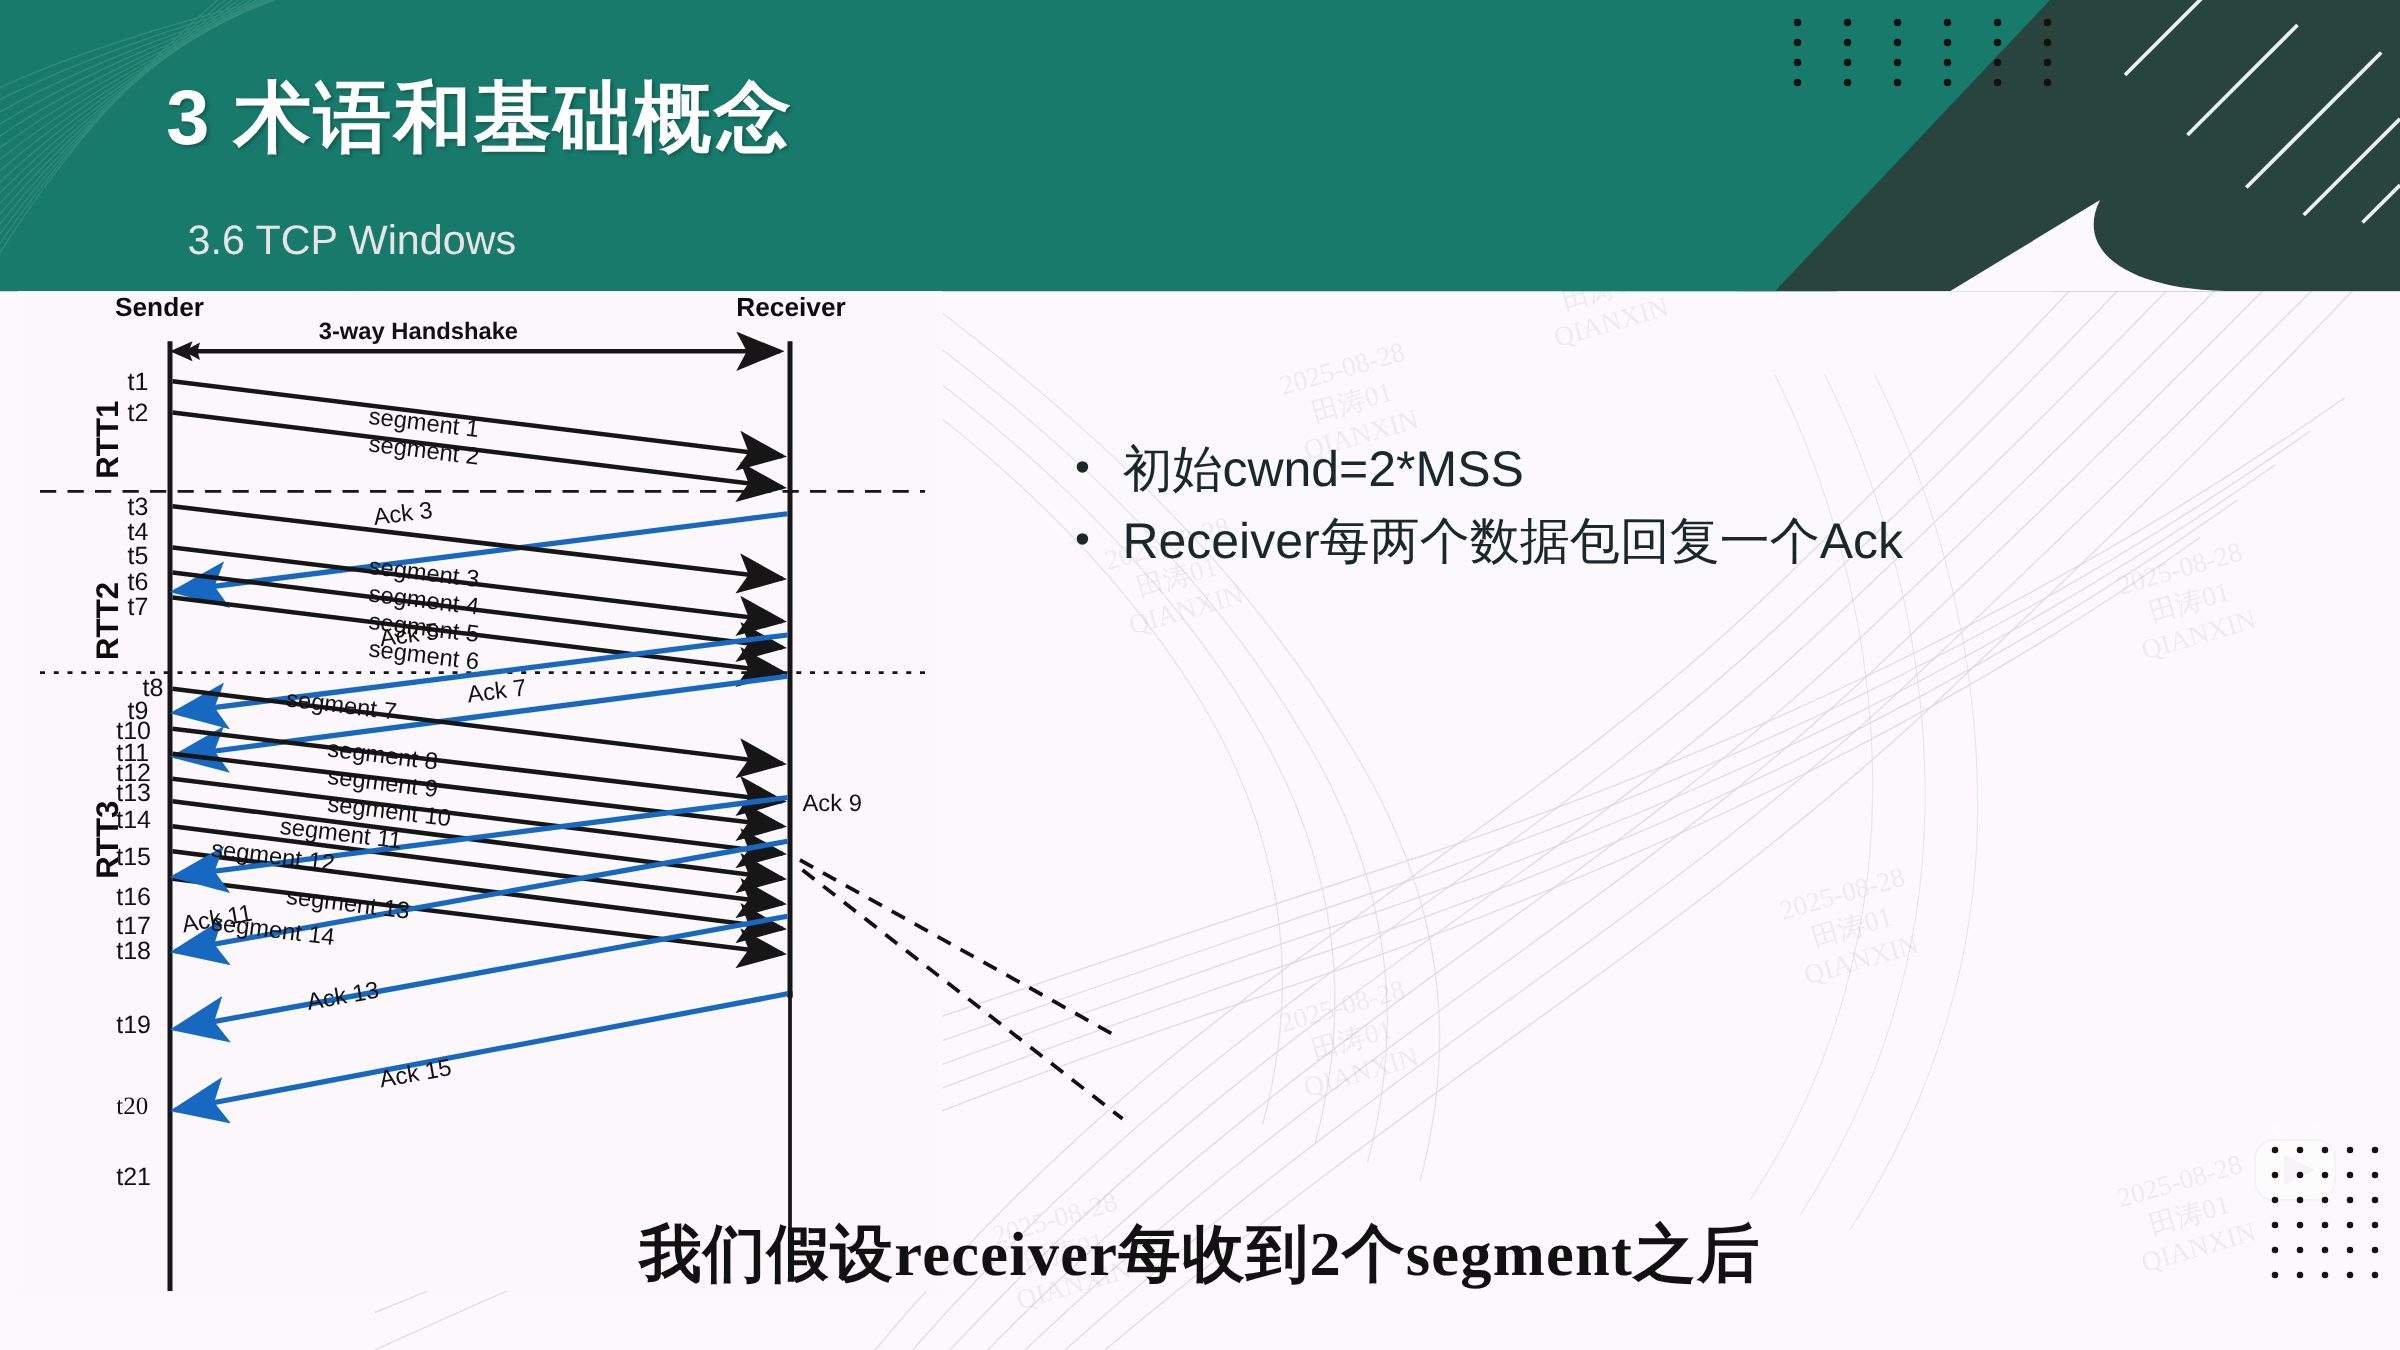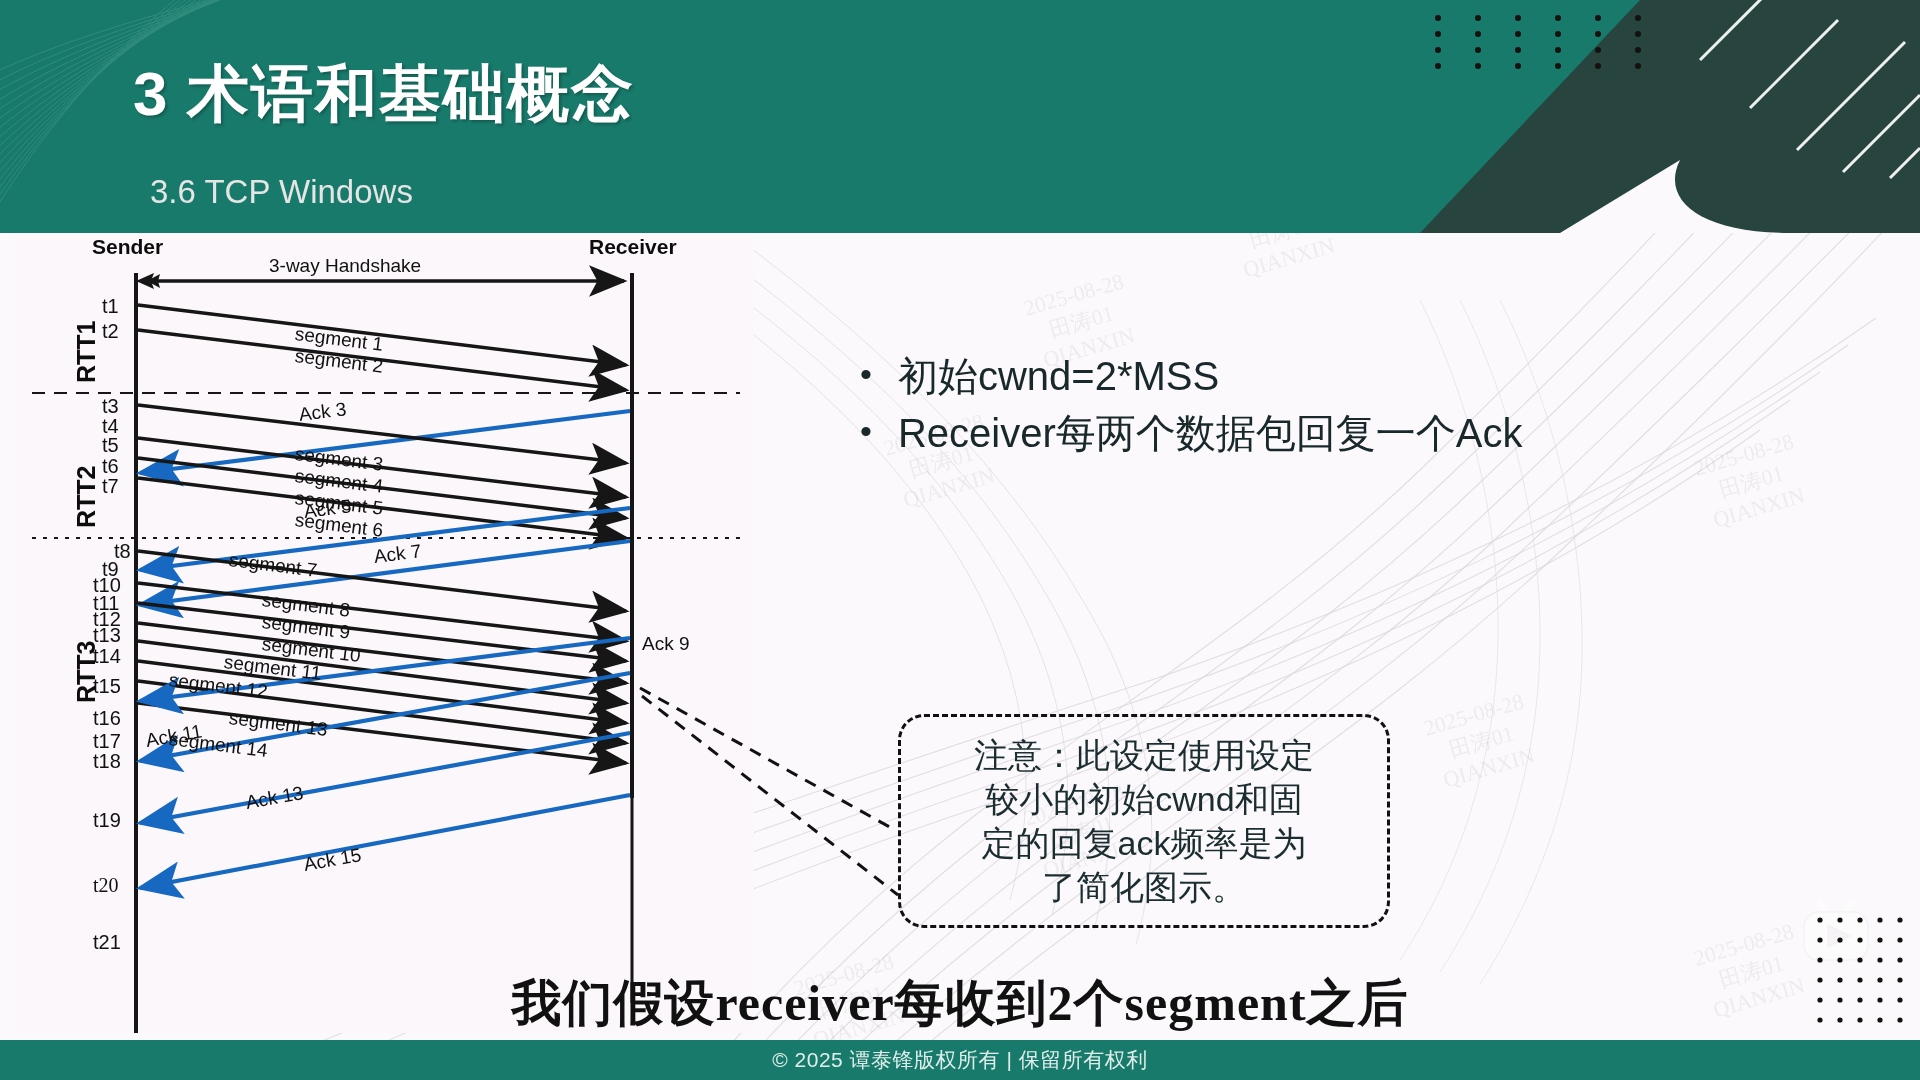--- a/index.html
+++ b/index.html
@@ -318,21 +318,21 @@
       <line x1="616" y1="440" x2="126" y2="528" stroke="#1668c0" stroke-width="4.2" marker-end="url(#ah-bl)"></line>
 
       <line x1="616" y1="500" x2="126" y2="590" stroke="#1668c0" stroke-width="4.2" marker-end="url(#ah-bl)"></line>
 
       <line x1="616" y1="562" x2="126" y2="655" stroke="#1668c0" stroke-width="4.2" marker-end="url(#ah-bl)"></line>
     </svg>
 
     <div class="lbl endpoint-label" style="left:78px;top:2px;">Sender</div>
     <div class="lbl endpoint-label" style="left:575px;top:2px;">Receiver</div>
 
-    <div class="lbl hslabel" style="left:255px;top:22px;">3-way Handshake</div>
+    <div class="lbl hslabel" style="left:241px;top:22px;font-weight:bold;">3-way Handshake</div>
 
     <div class="lbl rttlabel" style="left:58px;top:150px;">RTT1</div>
     <div class="lbl rttlabel" style="left:58px;top:295px;">RTT2</div>
     <div class="lbl rttlabel" style="left:58px;top:470px;">RTT3</div>
 
     <div class="lbl tlabel" style="left:88px;top:62px;">t1</div>
     <div class="lbl tlabel" style="left:88px;top:87px;">t2</div>
     <div class="lbl tlabel" style="left:88px;top:162px;">t3</div>
     <div class="lbl tlabel" style="left:88px;top:182px;">t4</div>
     <div class="lbl tlabel" style="left:88px;top:201px;">t5</div>
@@ -388,28 +388,20 @@
     </div>
   </div>
 
   <svg class="leader" viewBox="0 0 300 260">
     <g stroke="#111" stroke-width="3" fill="none" stroke-dasharray="12 9">
       <path d="M10,8 L265,150"></path>
       <path d="M12,16 L268,215"></path>
     </g>
   </svg>
 
-  <div class="callout">
-    <div class="callout-text">
-      <span class="ln">注意：此设定使用设定</span>
-      <span class="ln">较小的初始cwnd和固</span>
-      <span class="ln">定的回复ack频率是为</span>
-      <span class="ln">了简化图示。</span>
-    </div>
-  </div>
 
   <div class="caption">我们假设receiver每收到2个segment之后</div>
 
   <svg class="tvlogo" viewBox="0 0 84 74">
     <g fill="#ffffff" stroke="#f0eef2" stroke-width="1.5">
       <path d="M26,8 L34,20" stroke="#ffffff" stroke-width="7" stroke-linecap="round" fill="none"></path>
       <path d="M58,8 L50,20" stroke="#ffffff" stroke-width="7" stroke-linecap="round" fill="none"></path>
       <rect x="10" y="18" width="64" height="48" rx="15" ry="15"></rect>
       <path d="M34,31 L56,42 L34,53 Z" fill="#f3f1f4"></path>
     </g>
@@ -443,17 +435,14 @@
         <circle cx="70" cy="90" r="2.6"></circle>
         <circle cx="90" cy="90" r="2.6"></circle>
       <circle cx="10" cy="110" r="2.6"></circle>
         <circle cx="30" cy="110" r="2.6"></circle>
         <circle cx="50" cy="110" r="2.6"></circle>
         <circle cx="70" cy="110" r="2.6"></circle>
         <circle cx="90" cy="110" r="2.6"></circle>
     </g>
   </svg>
 
-  <div class="footer">
-    <span class="footer-text">© 2025 谭泰锋版权所有 | 保留所有权利</span>
-  </div>
 
 </div>
 
 </body></html>

